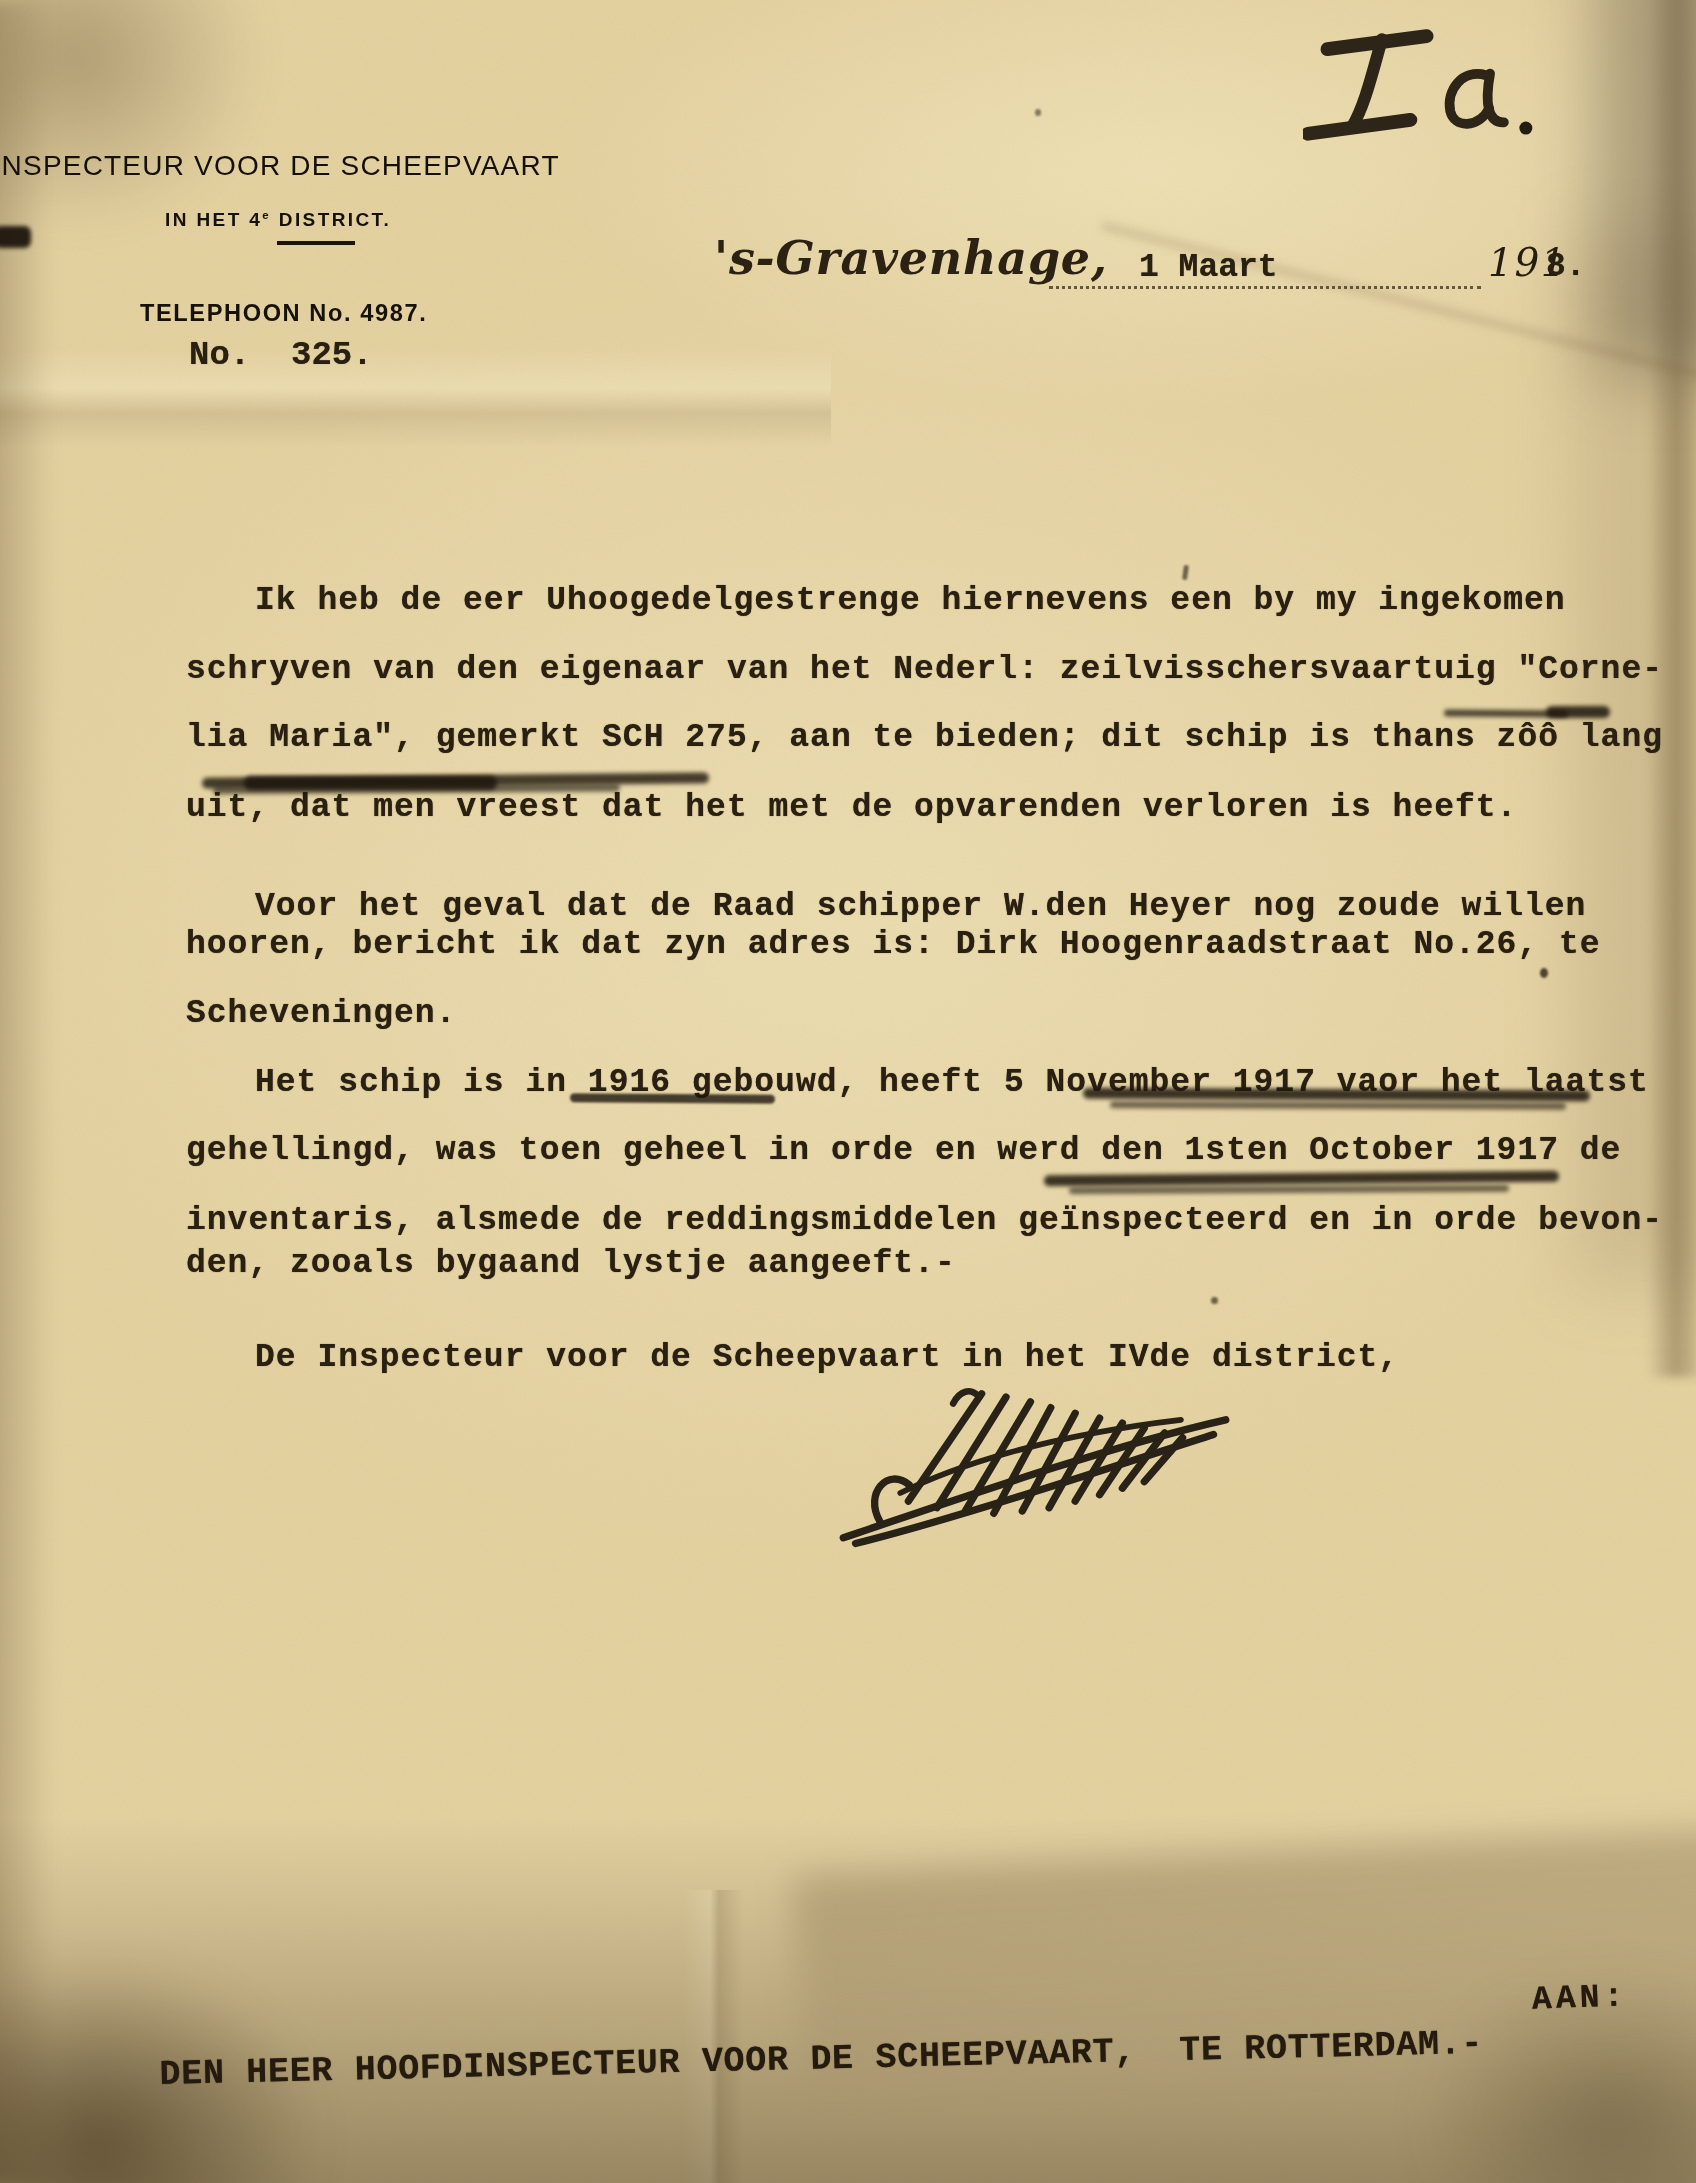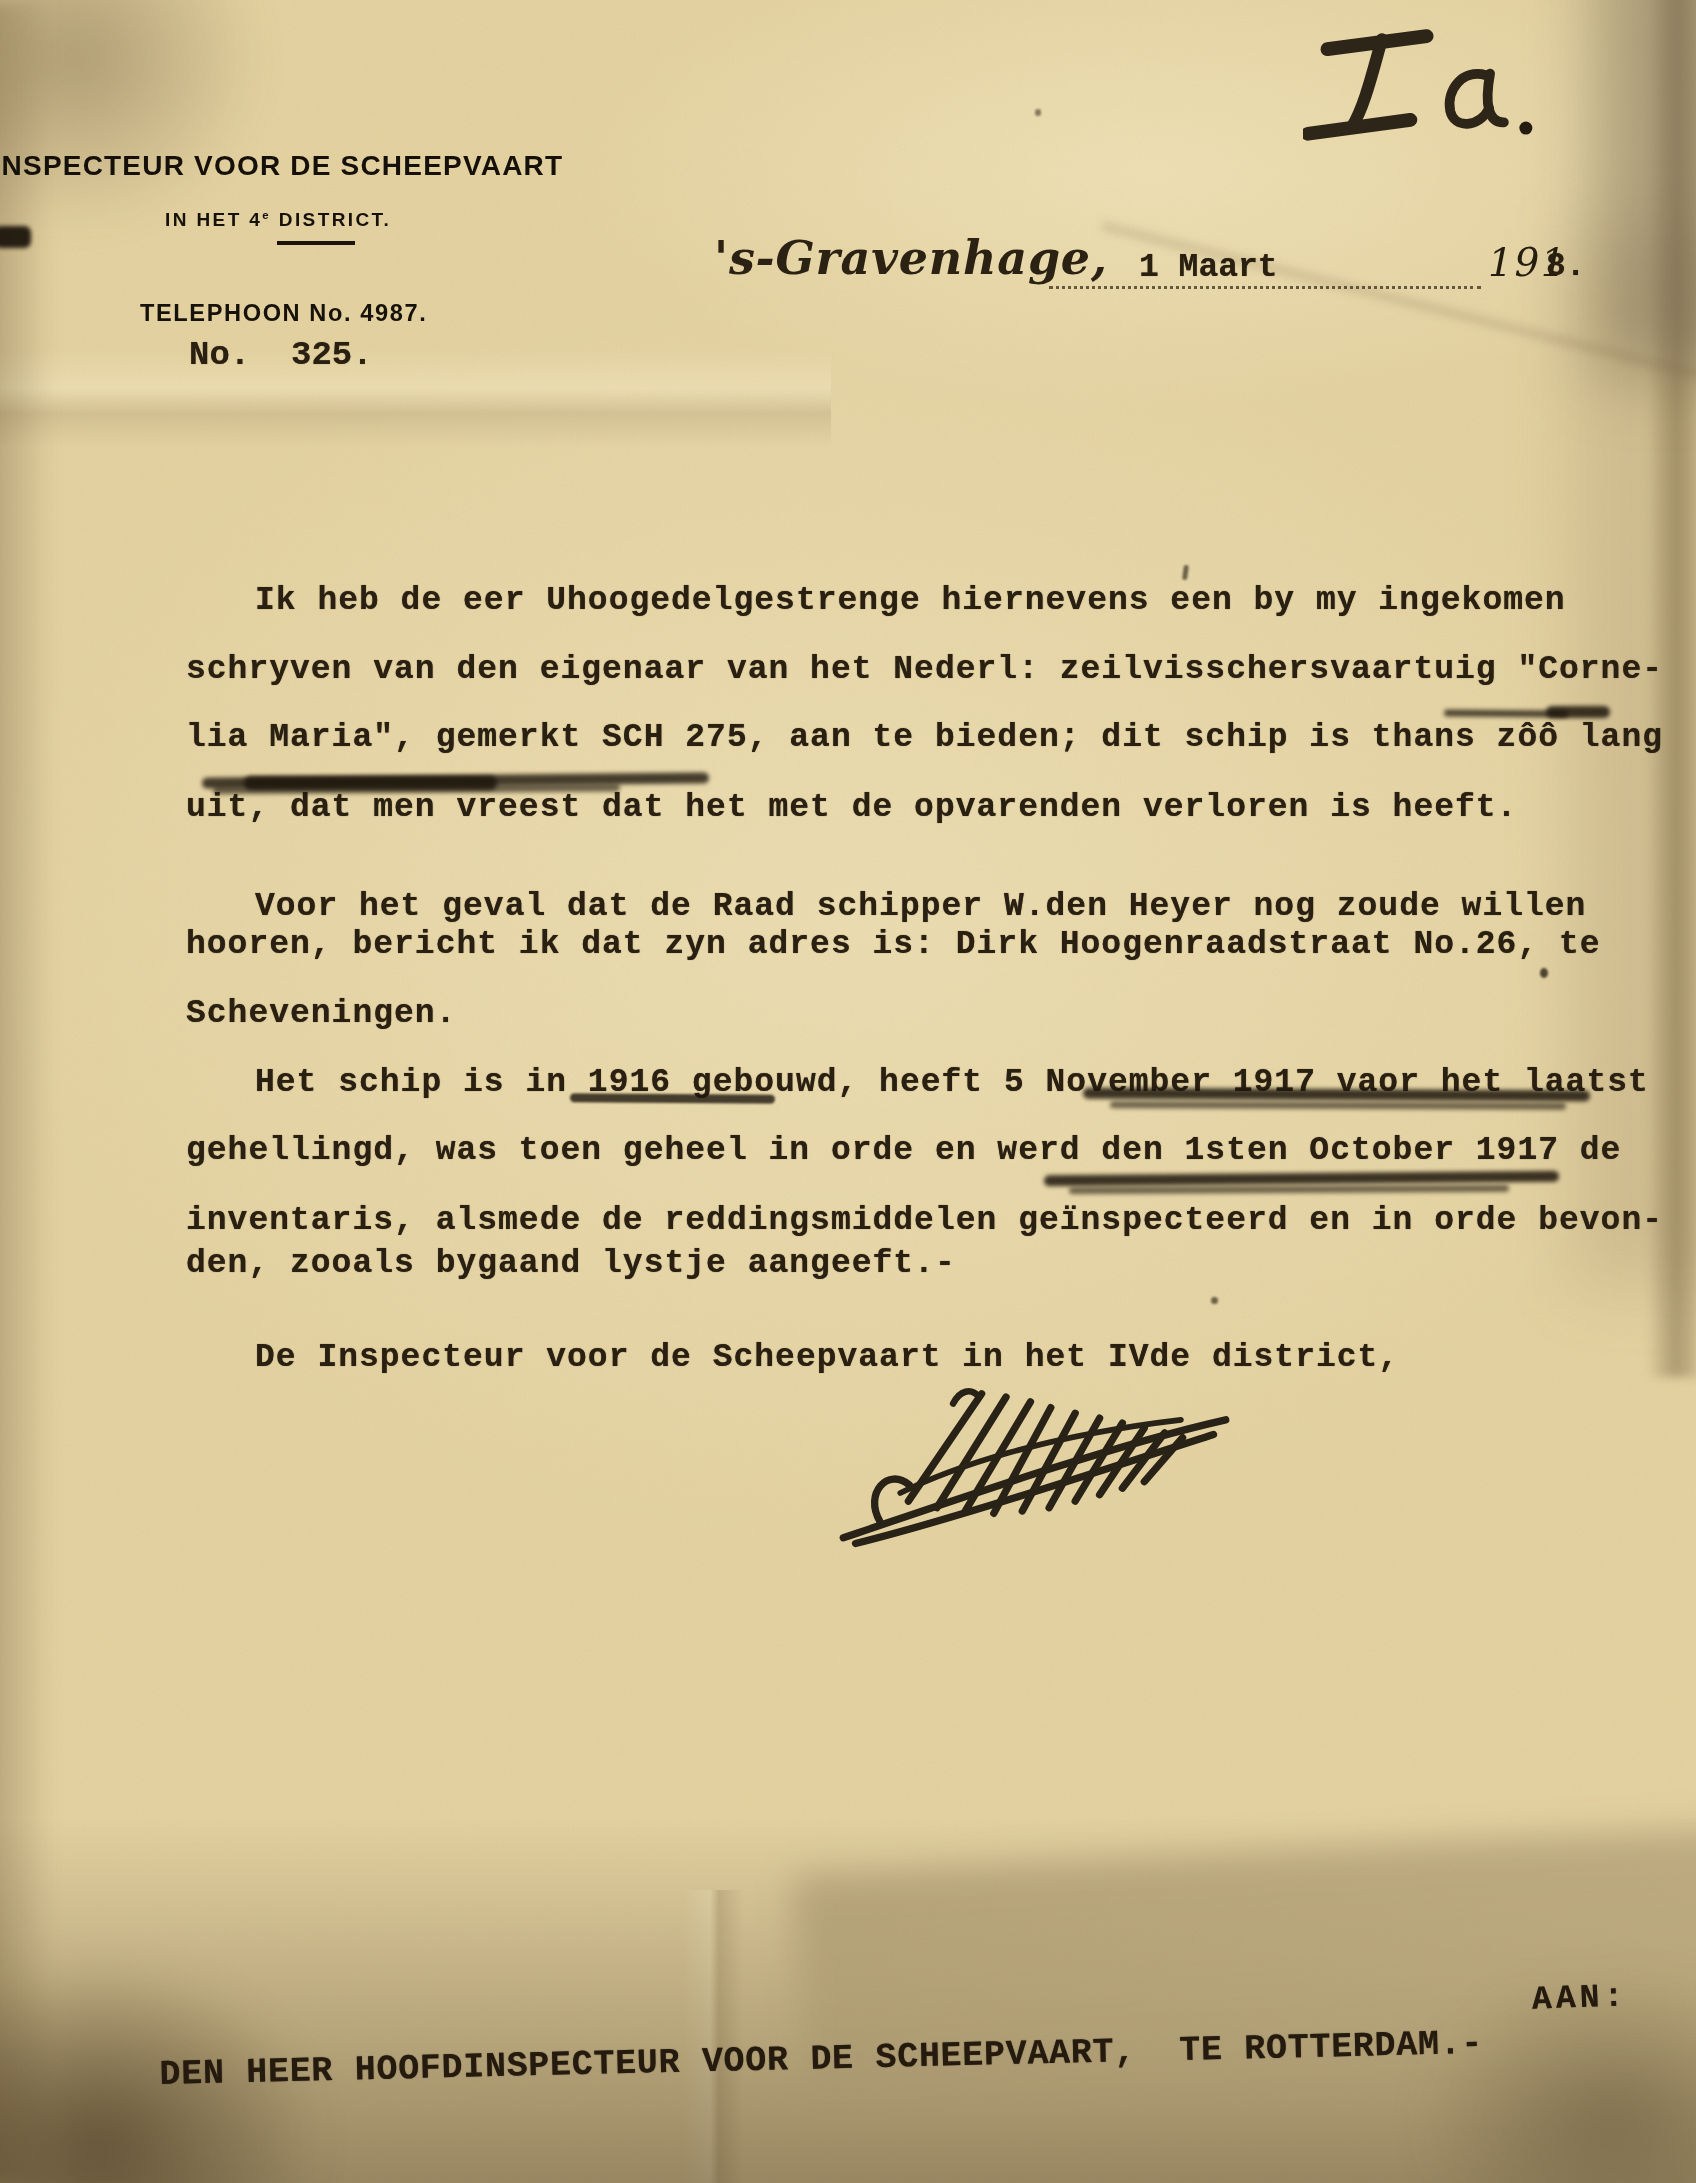--- a/index.html
+++ b/index.html
@@ -6,21 +6,21 @@
   .page{
     position:relative;width:1696px;height:2183px;overflow:hidden;
     background:
       radial-gradient(1222px 896px at 50% 42%, rgba(255,248,216,.30), rgba(255,248,216,0) 72%),
       #e5d3a2;
     font-family:"Liberation Mono", monospace;
   }
   .abs{position:absolute;}
   .shade{position:absolute;pointer-events:none;}
   
-  .lh1{left:1.6px;top:150px;font-family:"Liberation Sans",sans-serif;font-weight:700;
+  .lh1{left:1.6px;top:150px;font-family:"Liberation Sans",sans-serif;font-weight:400;
        font-size:28px;letter-spacing:1.2px;color:#15100a;white-space:pre;}
   .lh2{left:165px;top:200px;font-family:"Liberation Sans",sans-serif;font-weight:700;
        font-size:19px;letter-spacing:2.4px;color:#171209;white-space:pre;margin-top:9px;}
   .lh2 sup{font-size:11.4px;}
   .lh-rule{left:277px;top:241px;width:78px;height:4.1px;background:#1a140c;filter:blur(0.5px);}
   .lh3{left:140px;top:261px;font-family:"Liberation Sans",sans-serif;font-weight:700;
        font-size:23.6px;letter-spacing:1.6px;color:#171209;white-space:pre;margin-top:39px;}
   .doc-no{left:189px;top:336px;font-size:34px;font-weight:700;color:#2a2011;white-space:pre;
        text-shadow:0 0 0.8px rgba(42,32,17,.7);}
   .place{left:714px;top:231px;font-family:"DejaVu Serif",serif;font-style:italic;font-weight:700;

